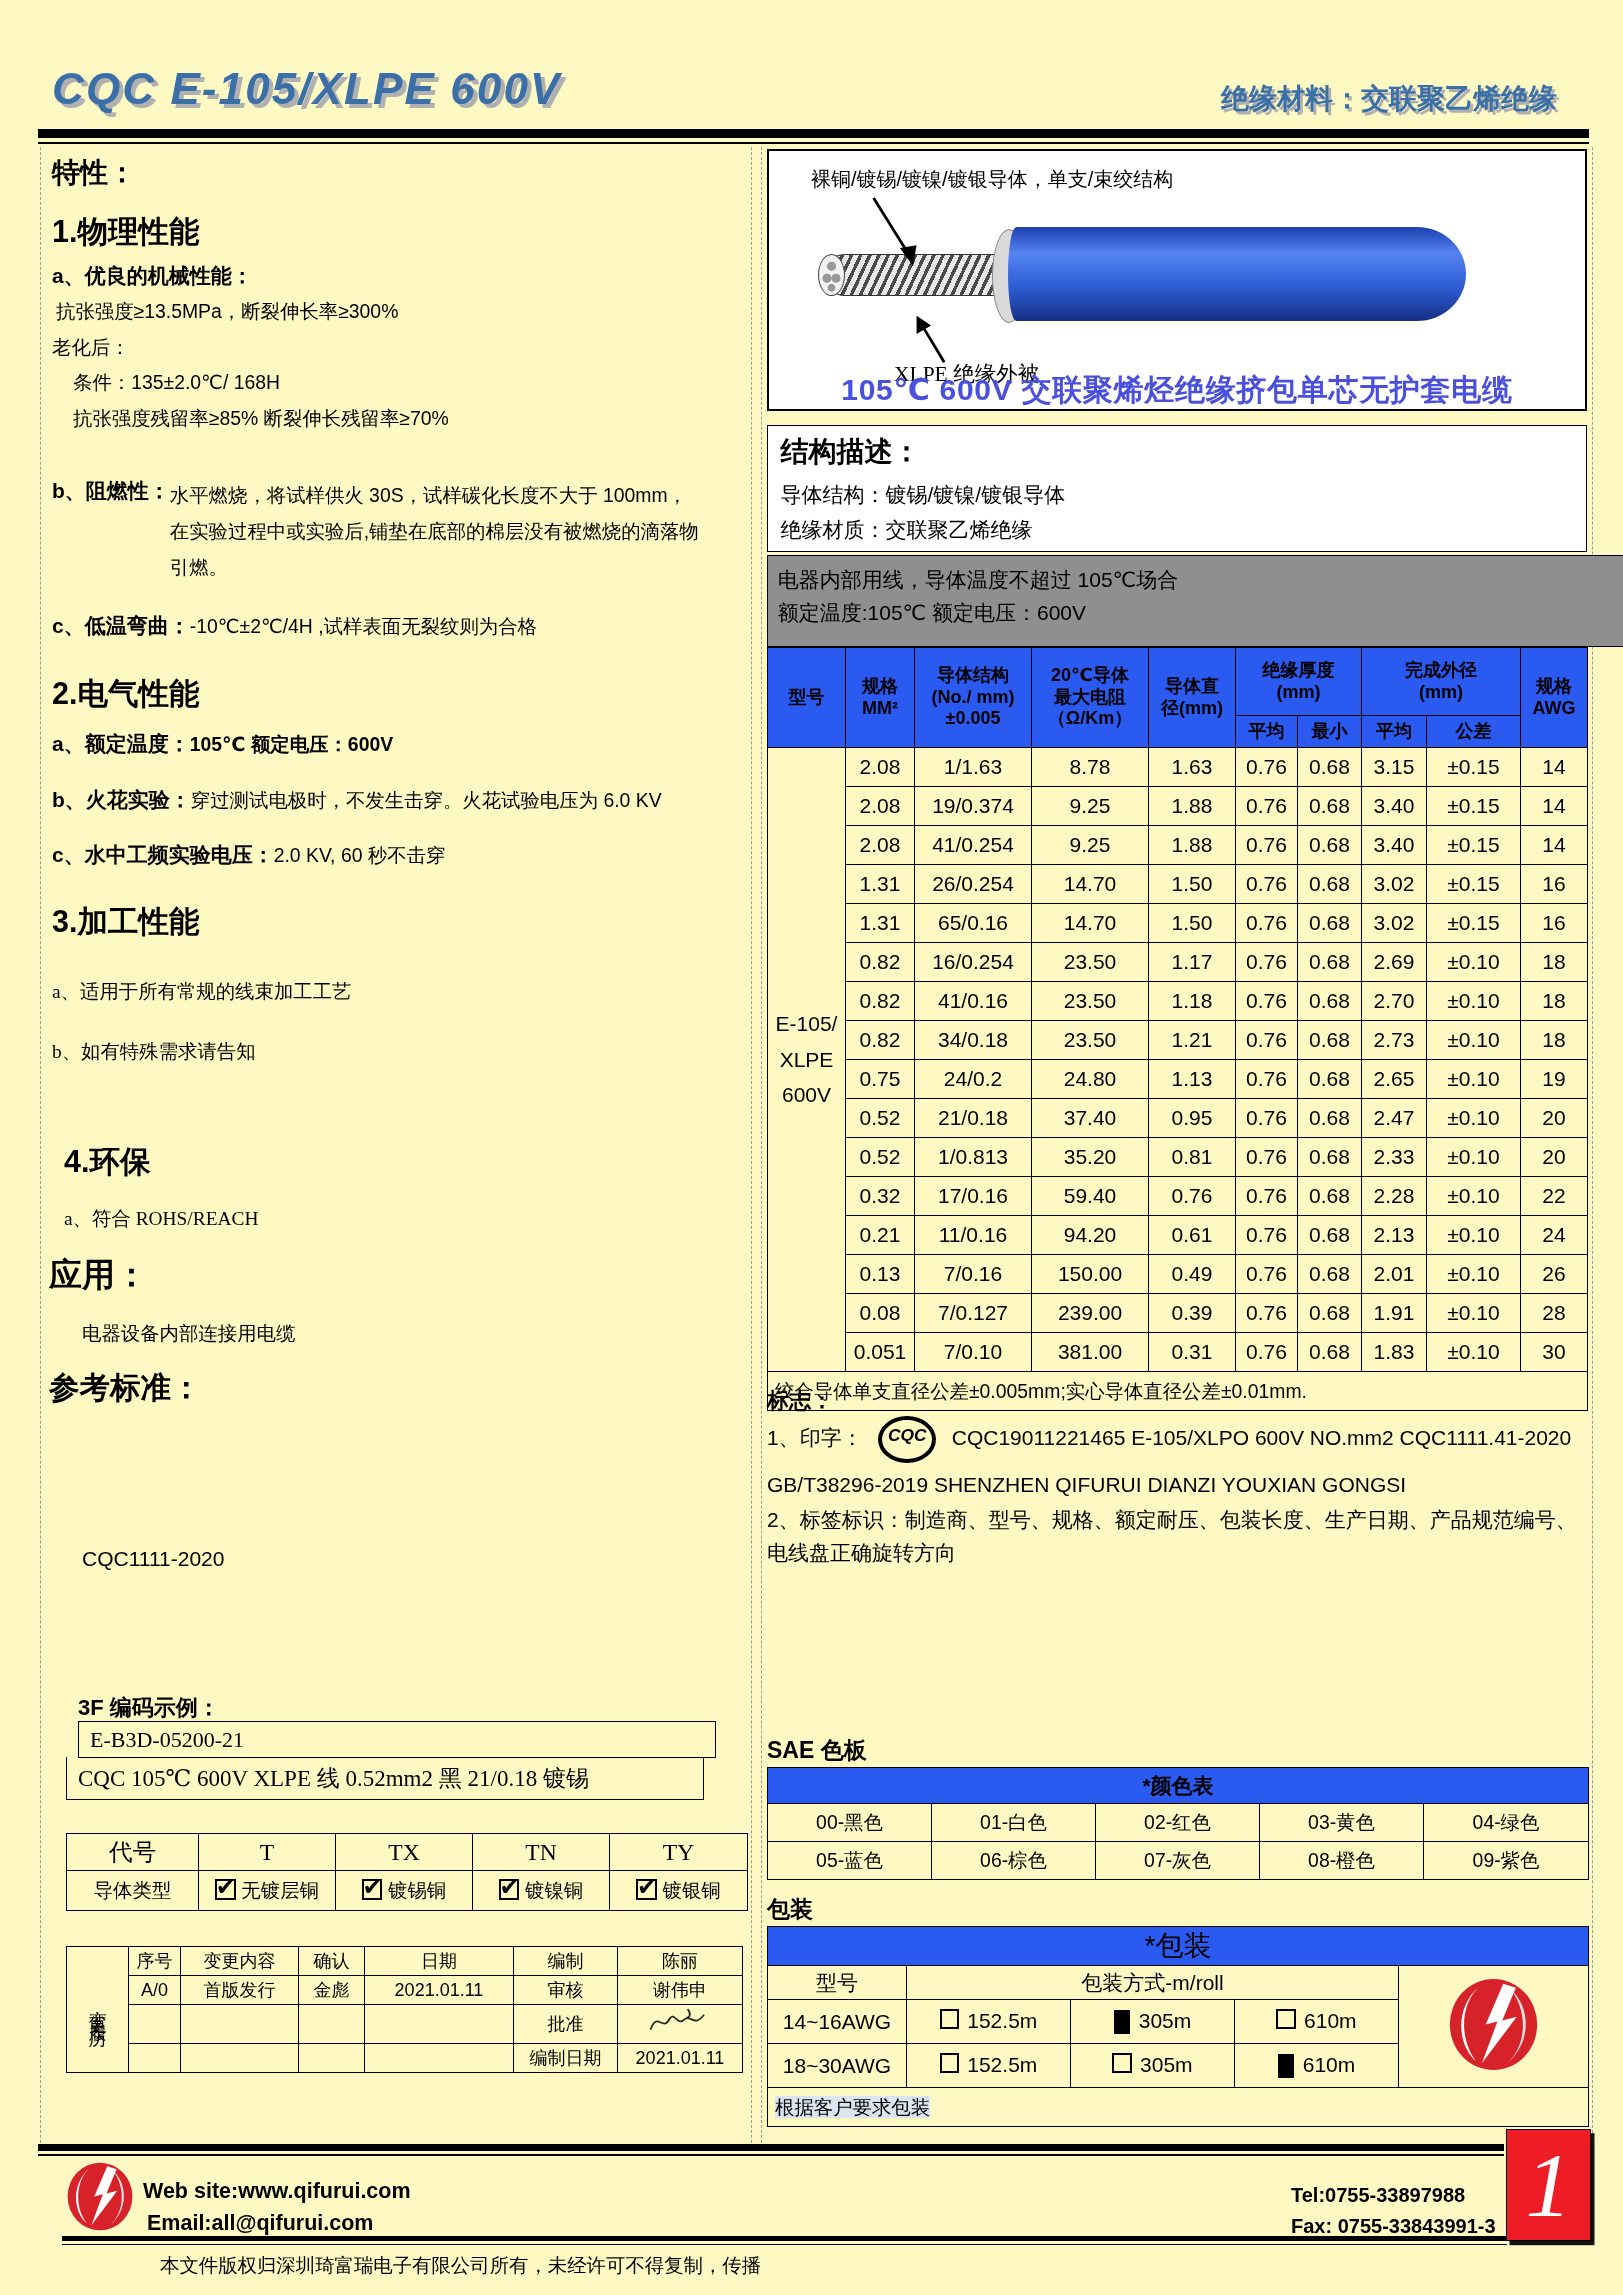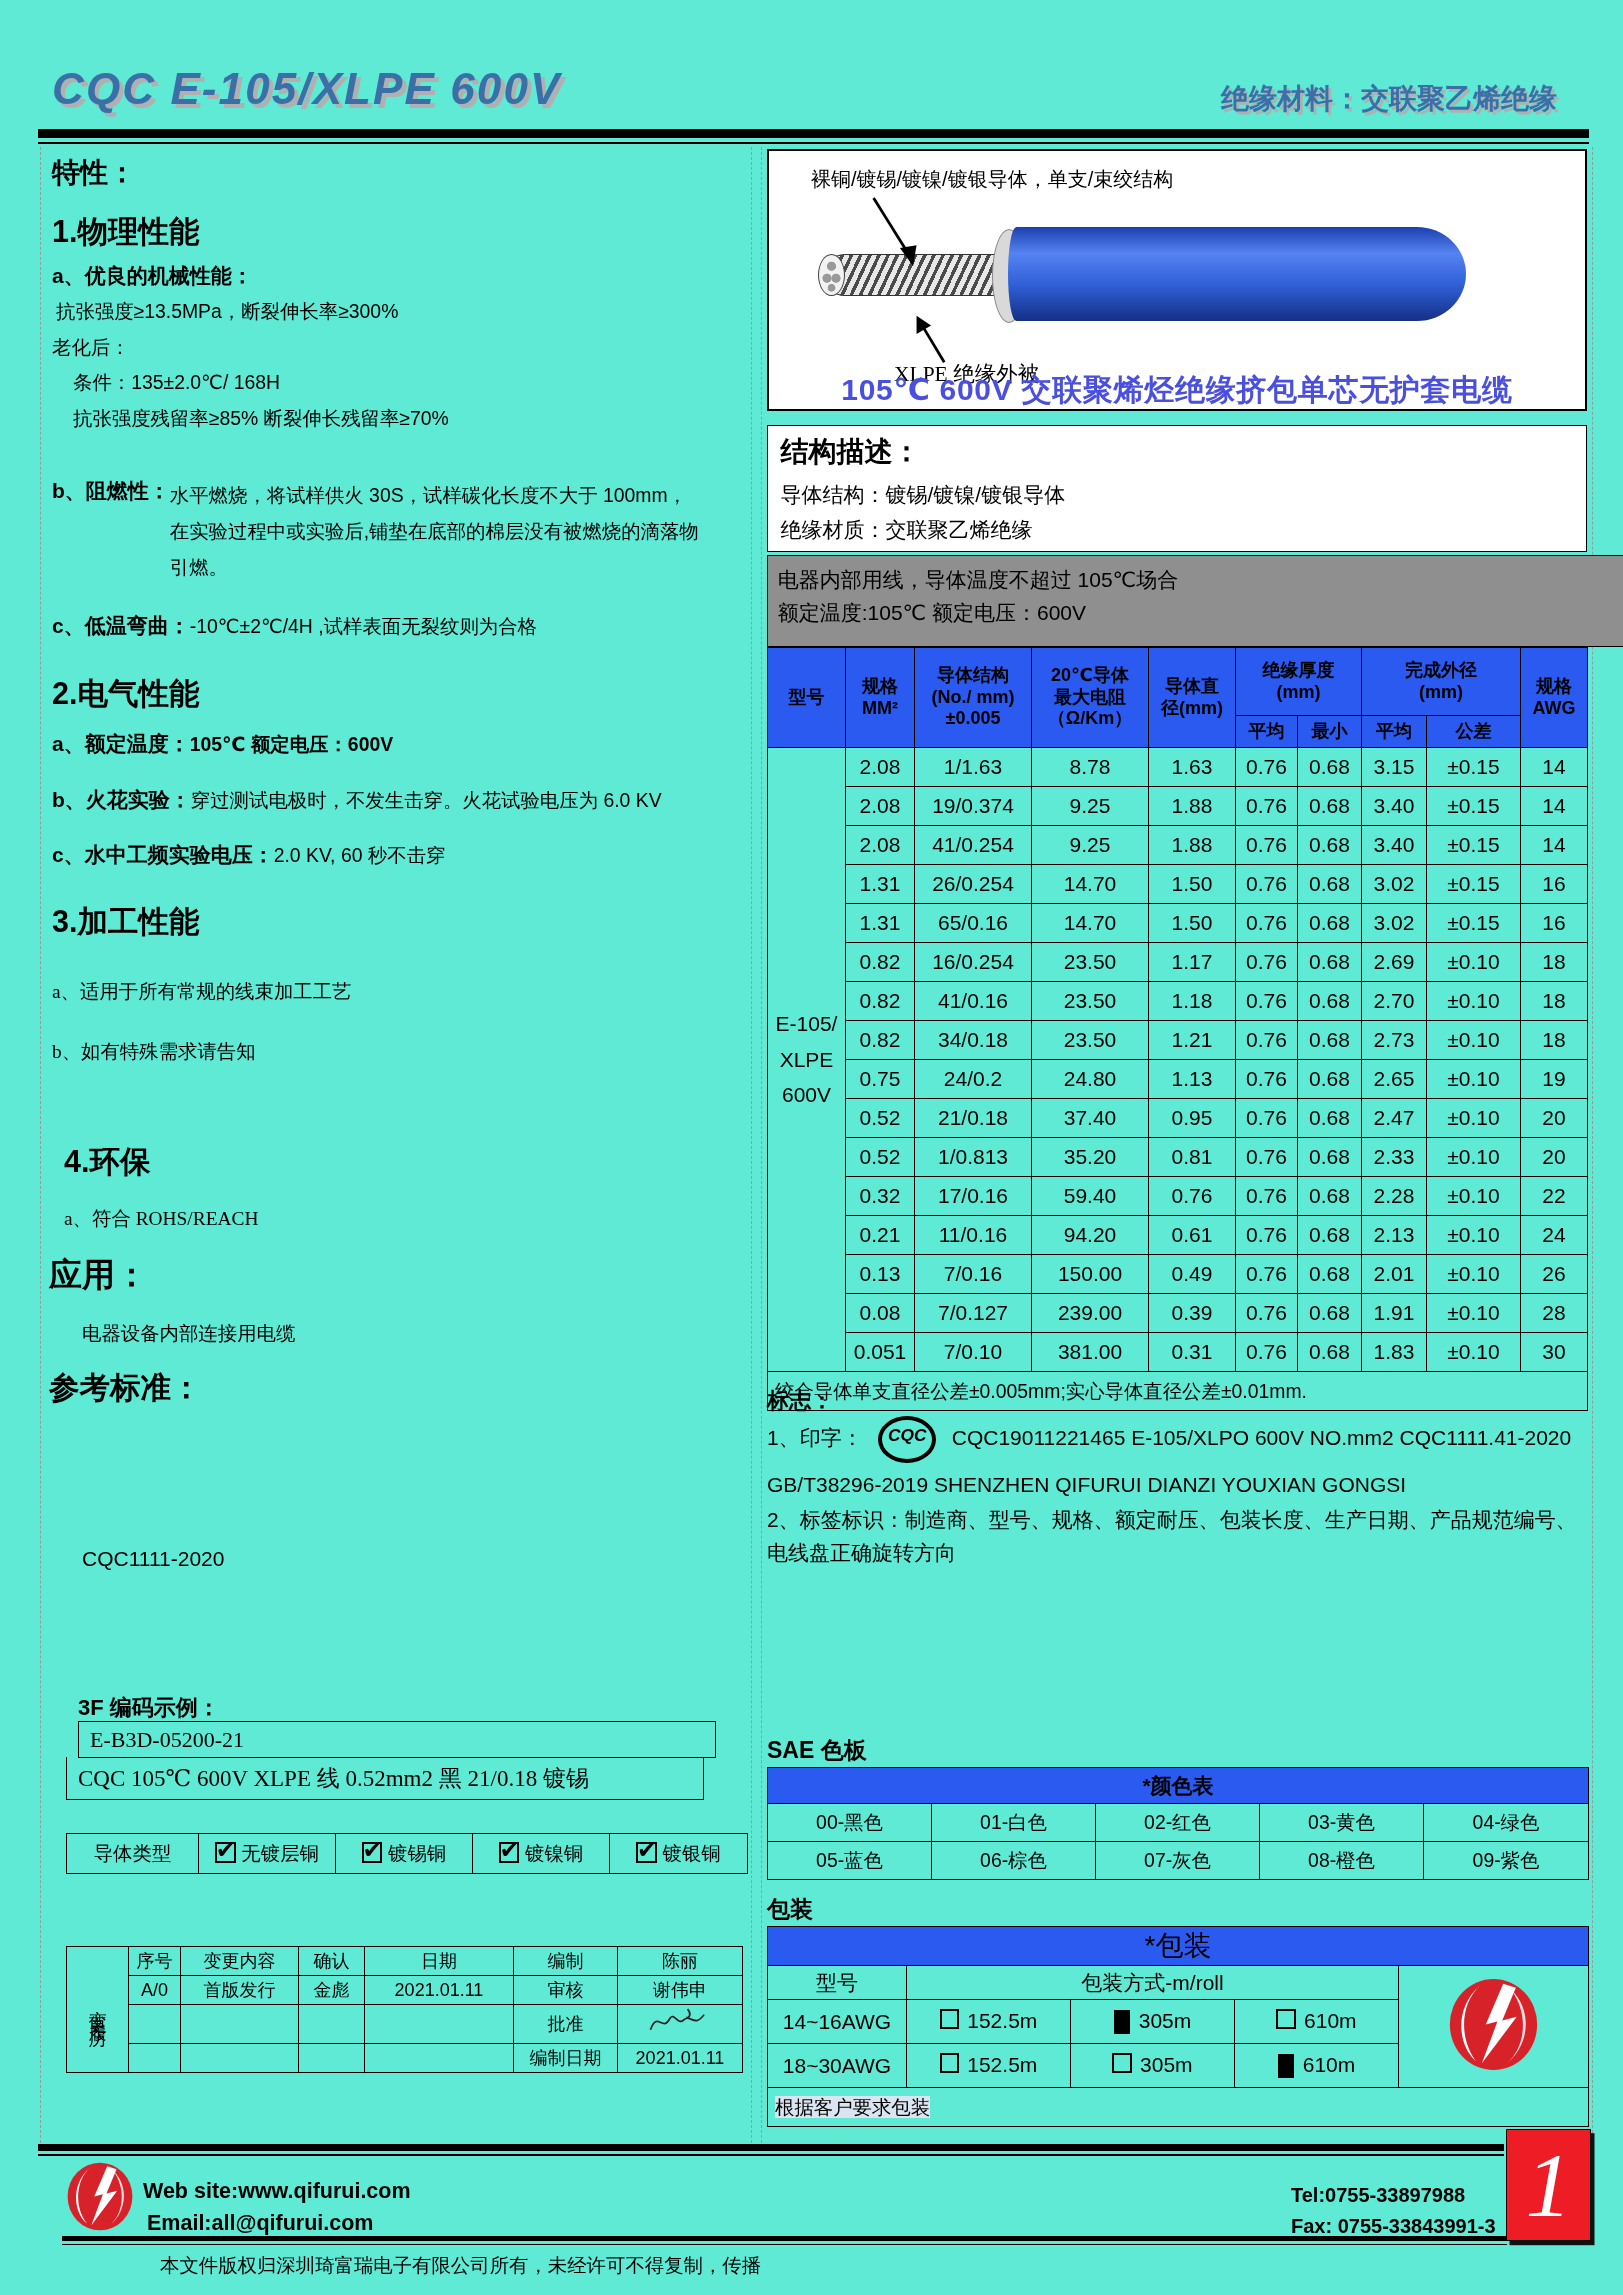--- a/index.html
+++ b/index.html
@@ -1,16 +1,16 @@
 <!DOCTYPE html>
 <html style="font-size:11px"><head>
 <meta charset="utf-8">
 <style>
   html,body{margin:0;padding:0;background:#e9e9e9;}
-  .page{position:relative;width:1623px;height:2295px;background:#5eead4;overflow:hidden;
+  .page{position:relative;width:1623px;height:2295px;background:#fef9c3;overflow:hidden;
         font-family:"Liberation Sans","DejaVu Sans",sans-serif;color:#000;}
   .abs{position:absolute;}
   .b{font-weight:bold;}
   .serif{font-family:"Liberation Serif","DejaVu Serif",serif;}
   .preline{white-space:pre-line;}
   .guide{position:absolute;top:147px;height:1996px;border-left:1.4px dashed #9a9a9a;}
   
   .doc-title{font-size:44px;font-weight:bold;font-style:italic;color:#3a6fa8;
              text-shadow:4.2px 3.5px 0 #b0b0b0;letter-spacing:2.1px;}
   .doc-subtitle{font-size:28px;font-weight:bold;color:#3a6fa8;text-shadow:2.8px 2.8px 0 #b0b0b0;}
@@ -132,20 +132,27 @@
 
   <table class="abs conduct-table" style="left:66px;top:1833px;">
     <colgroup>
         <col style="width:132px">
         <col style="width:137px">
         <col style="width:137px">
         <col style="width:137px">
         <col style="width:138px">
       </colgroup>
     <tbody>
+        <tr class="code-row serif">
+      <td>代号</td>
+      <td>T</td>
+      <td>TX</td>
+      <td>TN</td>
+      <td>TY</td>
+    </tr>
     <tr>
       <td>导体类型</td>
       <td><span class="ck"></span><span>无镀层铜</span></td>
       <td><span class="ck"></span><span>镀锡铜</span></td>
       <td><span class="ck"></span><span>镀镍铜</span></td>
       <td><span class="ck"></span><span>镀银铜</span></td>
     </tr>
   </tbody>
     </table>
 

